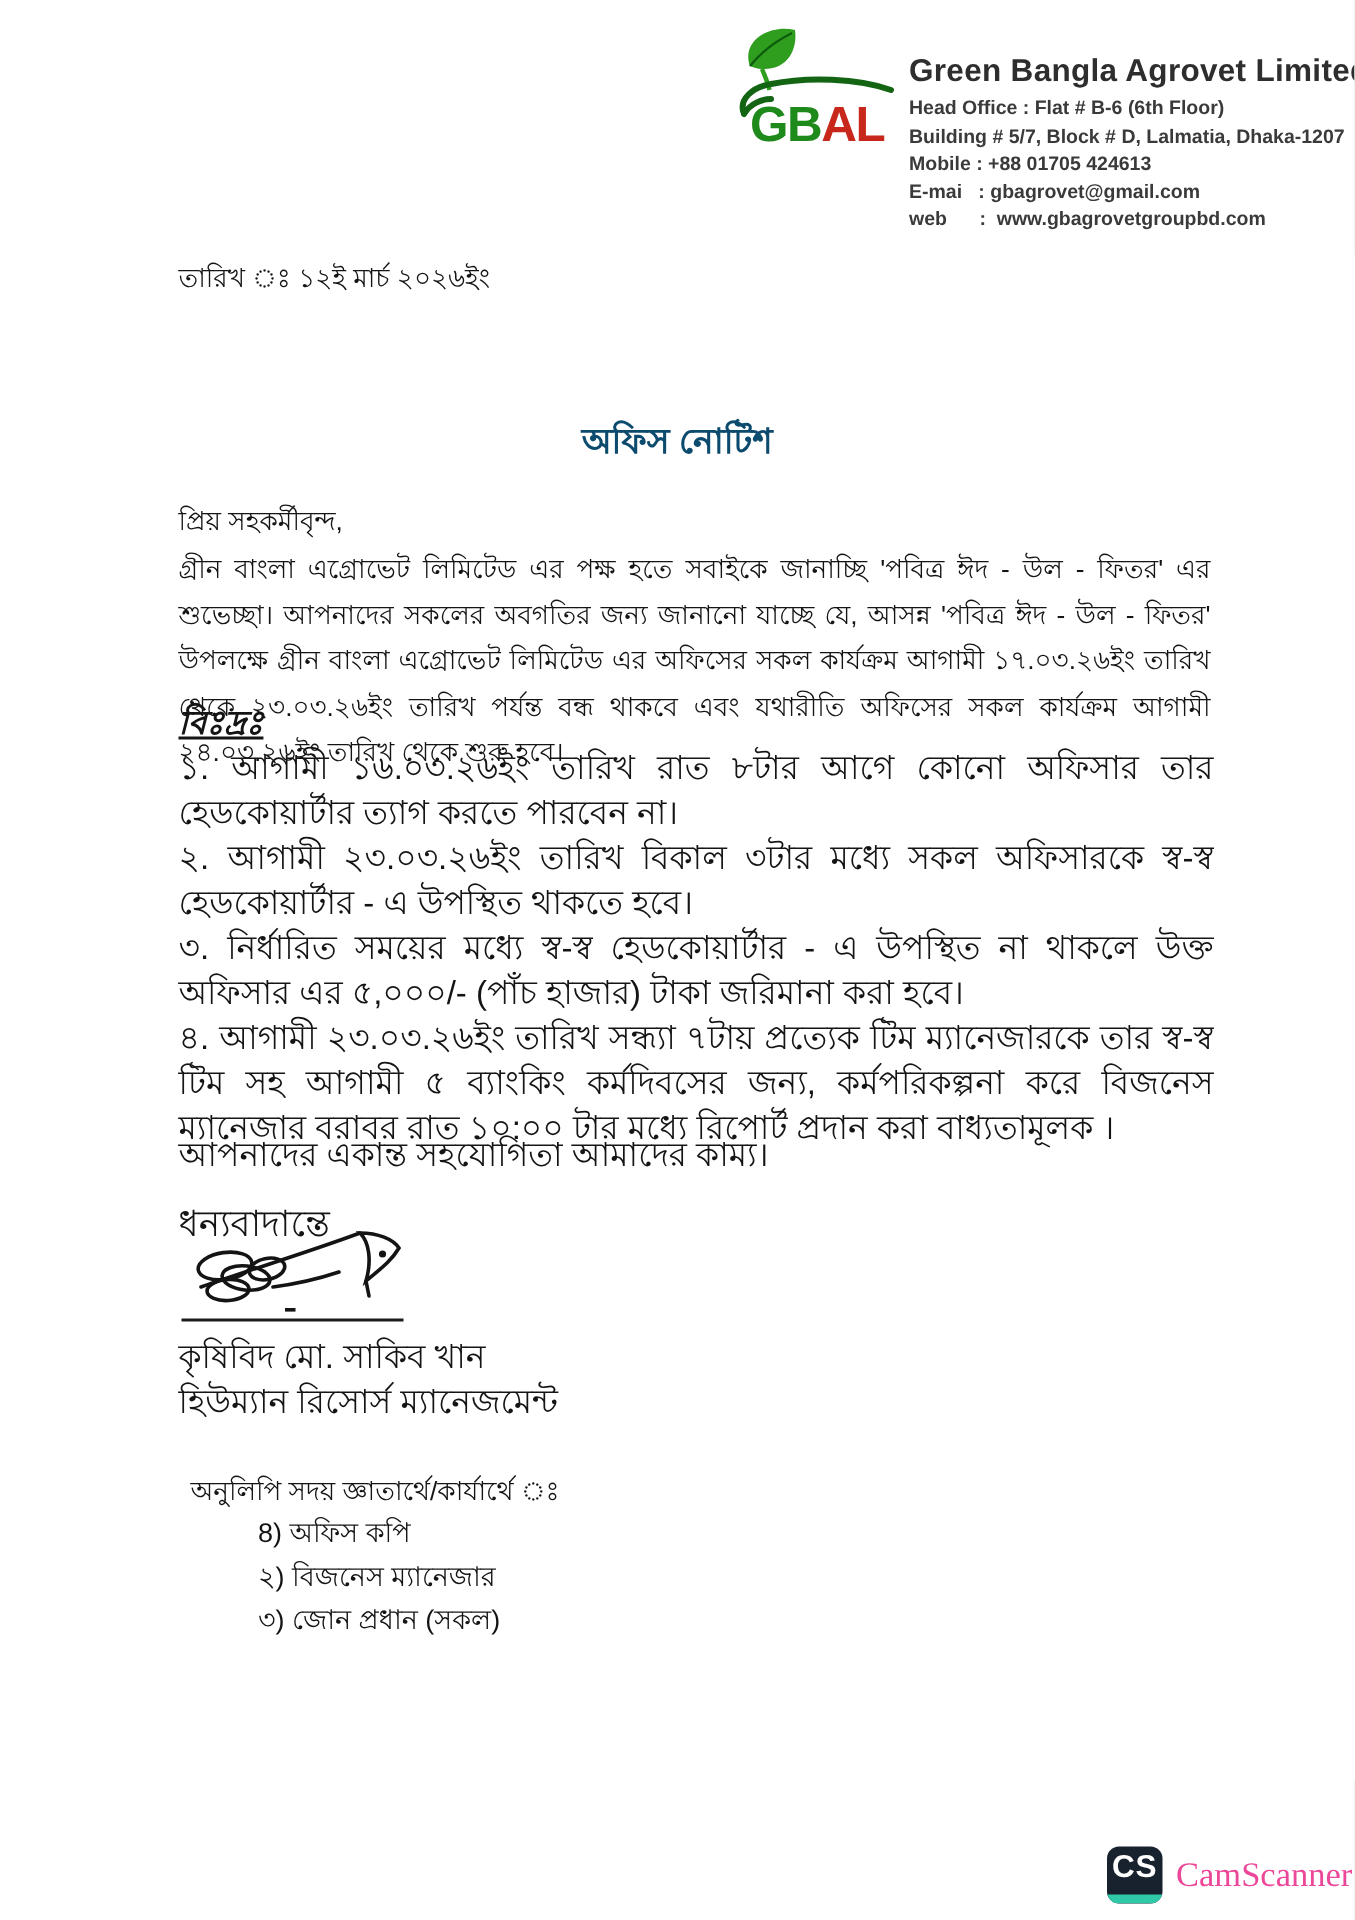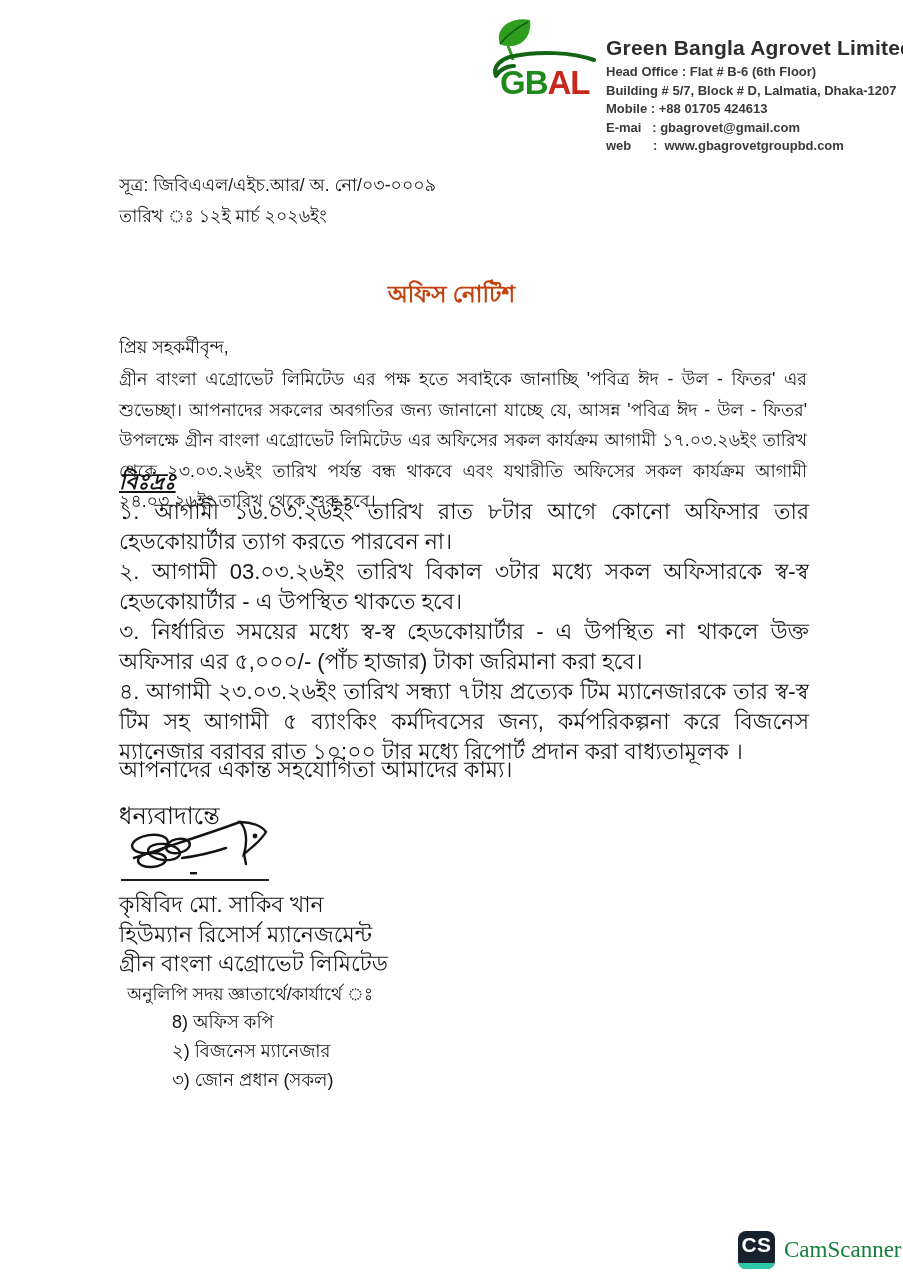--- a/index.html
+++ b/index.html
@@ -22,21 +22,21 @@
   }
   .addr {
     font-size:13px; font-weight:600; color:#3a3a3a;
     line-height:18.5px; white-space:pre;
   }
   
   .ref-block { position:absolute; left:119px; top:170px; font-size:17.5px; line-height:31px; }
   
   .notice-title {
     position:absolute; left:0; right:0; top:276px;
-    text-align:center; font-size:23px; font-weight:600; color:#c2410c;
+    text-align:center; font-size:23px; font-weight:600; color:#0c4a6e;
   }
   
   .salutation { position:absolute; left:119px; top:334px; font-size:17.5px; }
   .paragraph {
     position:absolute; left:119px; top:364px; width:688px;
     font-size:17.5px; line-height:30.5px; text-align:justify;
   }
   .nb-section {
     position:absolute; left:119px; top:467px; width:690px;
     font-size:22px; line-height:30px;
@@ -69,21 +69,21 @@
     position:relative; width:37px; height:38px; border-radius:8px;
     background:#18222e; overflow:hidden; flex:0 0 auto;
   }
   .cs-icon .cs-letters {
     position:absolute; top:2px; left:0; right:0; text-align:center;
     color:#ffffff; font-size:21px; font-weight:bold; letter-spacing:0.5px;
   }
   .cs-strip { position:absolute; bottom:0; left:0; right:0; height:6px; background:#2fc9a7; }
   .cs-label {
     margin-left:9px; font-family:"Liberation Serif", serif;
-    font-size:23px; color:#15803d;
+    font-size:23px; color:#ec4899;
   }
 </style>
 </head>
 <body>
 
 <div class="page">
 
   <header class="letterhead">
     <svg class="logo-svg" width="112" height="86" viewBox="0 0 112 86">
 
@@ -103,33 +103,32 @@
       <div class="company-name">Green Bangla Agrovet Limited</div>
       <div class="addr">Head Office : Flat # B-6 (6th Floor)</div>
       <div class="addr">Building # 5/7, Block # D, Lalmatia, Dhaka-1207</div>
       <div class="addr">Mobile : +88 01705 424613</div>
       <div class="addr">E-mai   : gbagrovet@gmail.com</div>
       <div class="addr">web      :  www.gbagrovetgroupbd.com</div>
     </div>
   </header>
 
   <div class="ref-block">
-    <div>সূত্র: জিবিএএল/এইচ.আর/ অ. নো/০৩-০০০৯</div>
     <div>তারিখ ঃ ১২ই মার্চ ২০২৬ইং</div>
   </div>
 
   <div class="notice-title">অফিস নোটিশ</div>
 
   <div class="salutation">প্রিয় সহকর্মীবৃন্দ,</div>
   <div class="paragraph">গ্রীন বাংলা এগ্রোভেট লিমিটেড এর পক্ষ হতে সবাইকে জানাচ্ছি 'পবিত্র ঈদ - উল - ফিতর' এর শুভেচ্ছা। আপনাদের সকলের অবগতির জন্য জানানো যাচ্ছে যে, আসন্ন 'পবিত্র ঈদ - উল - ফিতর'  উপলক্ষে গ্রীন বাংলা এগ্রোভেট লিমিটেড এর অফিসের সকল কার্যক্রম আগামী ১৭.০৩.২৬ইং তারিখ থেকে ২৩.০৩.২৬ইং তারিখ পর্যন্ত বন্ধ থাকবে এবং যথারীতি অফিসের সকল কার্যক্রম আগামী ২৪.০৩.২৬ইং তারিখ থেকে শুরু হবে।</div>
 
   <div class="nb-section">
     <div class="nb-label">বিঃদ্রঃ</div>
     <p>১. আগামী ১৬.০৩.২৬ইং তারিখ রাত ৮টার আগে কোনো অফিসার তার হেডকোয়ার্টার ত্যাগ করতে পারবেন না।</p>
-    <p>২. আগামী 03.০৩.২৬ইং তারিখ বিকাল ৩টার মধ্যে সকল অফিসারকে স্ব-স্ব হেডকোয়ার্টার - এ উপস্থিত থাকতে হবে।</p>
+    <p>২. আগামী ২৩.০৩.২৬ইং তারিখ বিকাল ৩টার মধ্যে সকল অফিসারকে স্ব-স্ব হেডকোয়ার্টার - এ উপস্থিত থাকতে হবে।</p>
     <p>৩. নির্ধারিত সময়ের মধ্যে স্ব-স্ব হেডকোয়ার্টার - এ উপস্থিত না থাকলে উক্ত অফিসার এর ৫,০০০/- (পাঁচ হাজার) টাকা জরিমানা করা হবে।</p>
     <p>৪. আগামী ২৩.০৩.২৬ইং তারিখ সন্ধ্যা ৭টায় প্রত্যেক টিম ম্যানেজারকে তার স্ব-স্ব টিম সহ আগামী ৫ ব্যাংকিং কর্মদিবসের জন্য, কর্মপরিকল্পনা করে বিজনেস ম্যানেজার বরাবর রাত ১০:০০ টার মধ্যে রিপোর্ট প্রদান করা বাধ্যতামূলক ।</p>
   </div>
 
   <div class="coop">আপনাদের একান্ত সহযোগিতা আমাদের কাম্য।</div>
   <div class="thanks">ধন্যবাদান্তে</div>
 
   <svg class="signature-svg" width="160" height="64" viewBox="0 0 160 64">
     <g stroke="#141414" stroke-width="2.4" fill="none" stroke-linecap="round">
       <ellipse cx="28" cy="30" rx="18" ry="9" transform="rotate(-8 28 30)"></ellipse>
@@ -142,21 +141,20 @@
       <path d="M60 44 C 75 42, 92 38, 104 34"></path>
     </g>
     <circle cx="133" cy="22" r="2.4" fill="#141414"></circle>
     <rect x="68" y="58" width="7" height="2.4" fill="#141414"></rect>
   </svg>
   <div class="sig-line"></div>
 
   <div class="signatory">
     <div>কৃষিবিদ মো. সাকিব খান</div>
     <div>হিউম্যান রিসোর্স ম্যানেজমেন্ট</div>
-    <div>গ্রীন বাংলা এগ্রোভেট লিমিটেড</div>
   </div>
 
   <div class="cc-heading">অনুলিপি সদয় জ্ঞাতার্থে/কার্যার্থে ঃ</div>
   <div class="cc-list">
     <div>8) অফিস কপি</div>
     <div>২) বিজনেস ম্যানেজার</div>
     <div>৩) জোন প্রধান (সকল)</div>
   </div>
 
 

